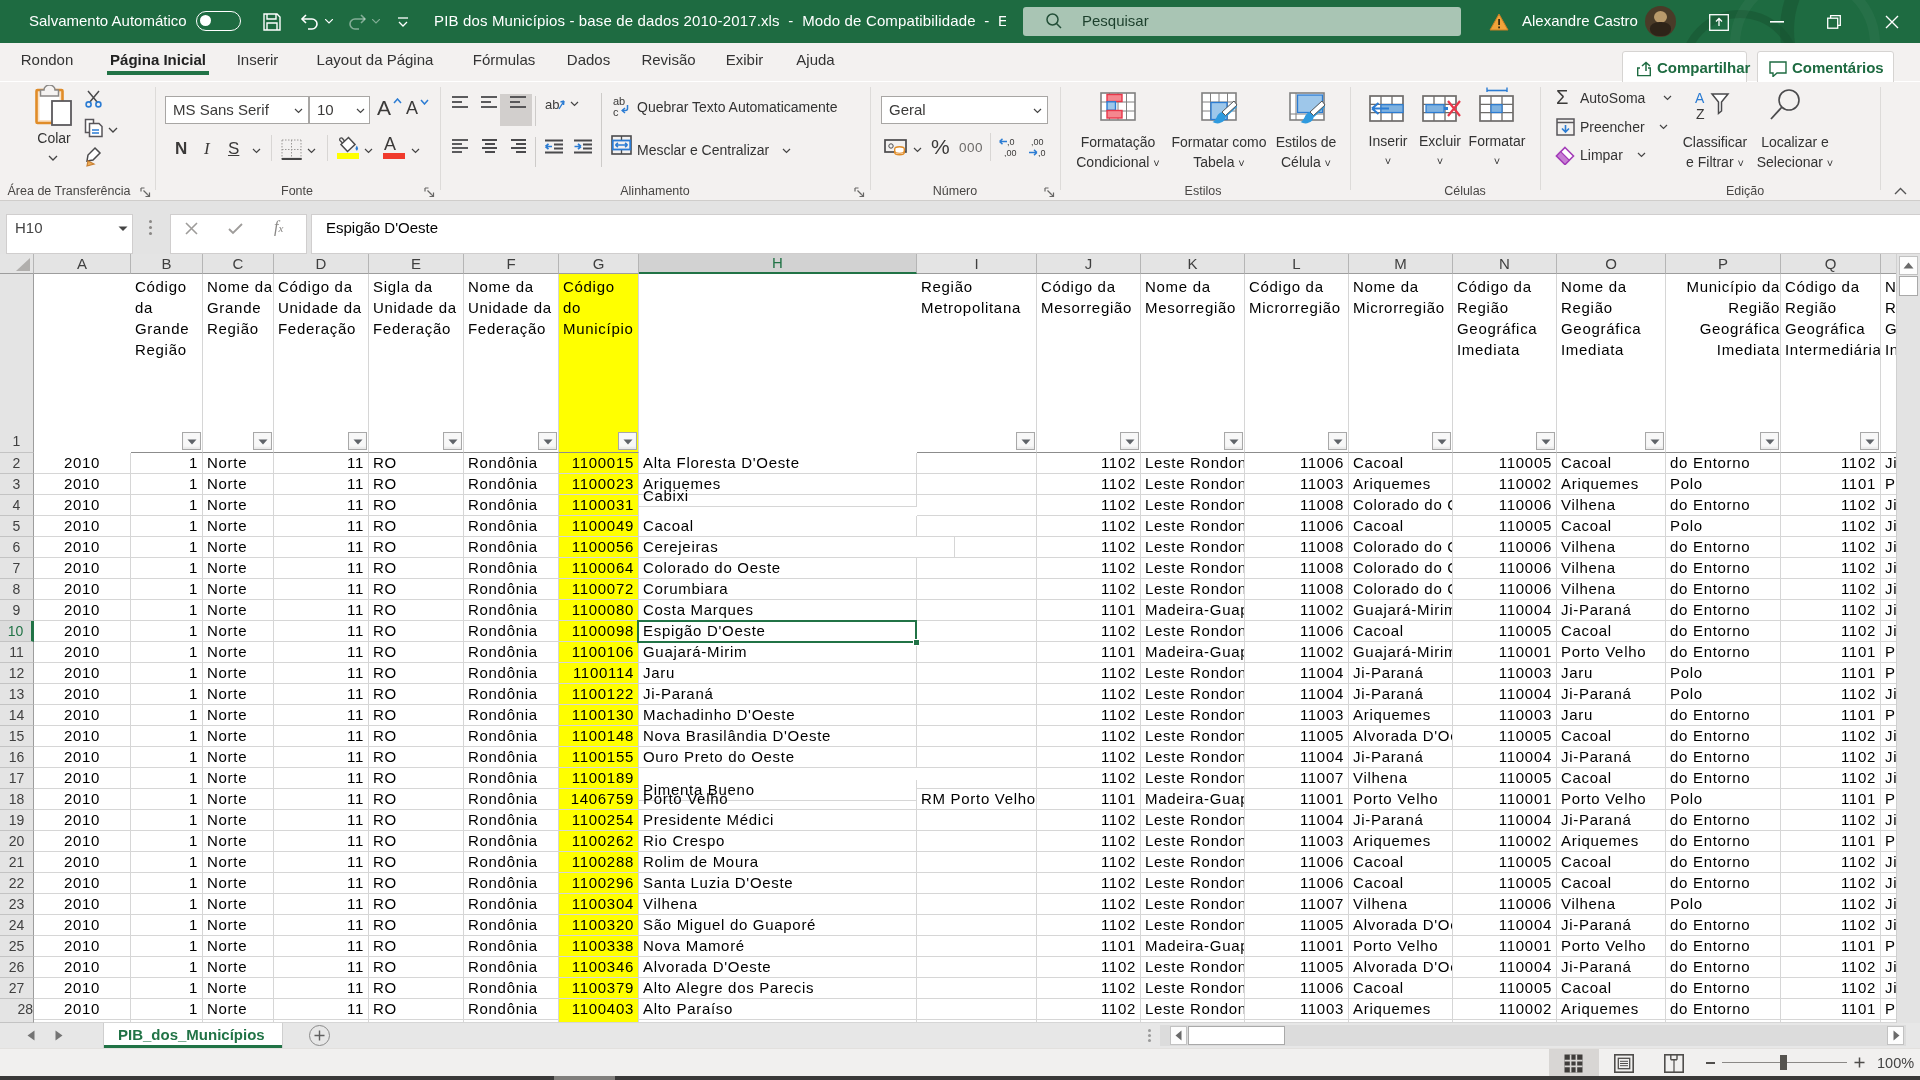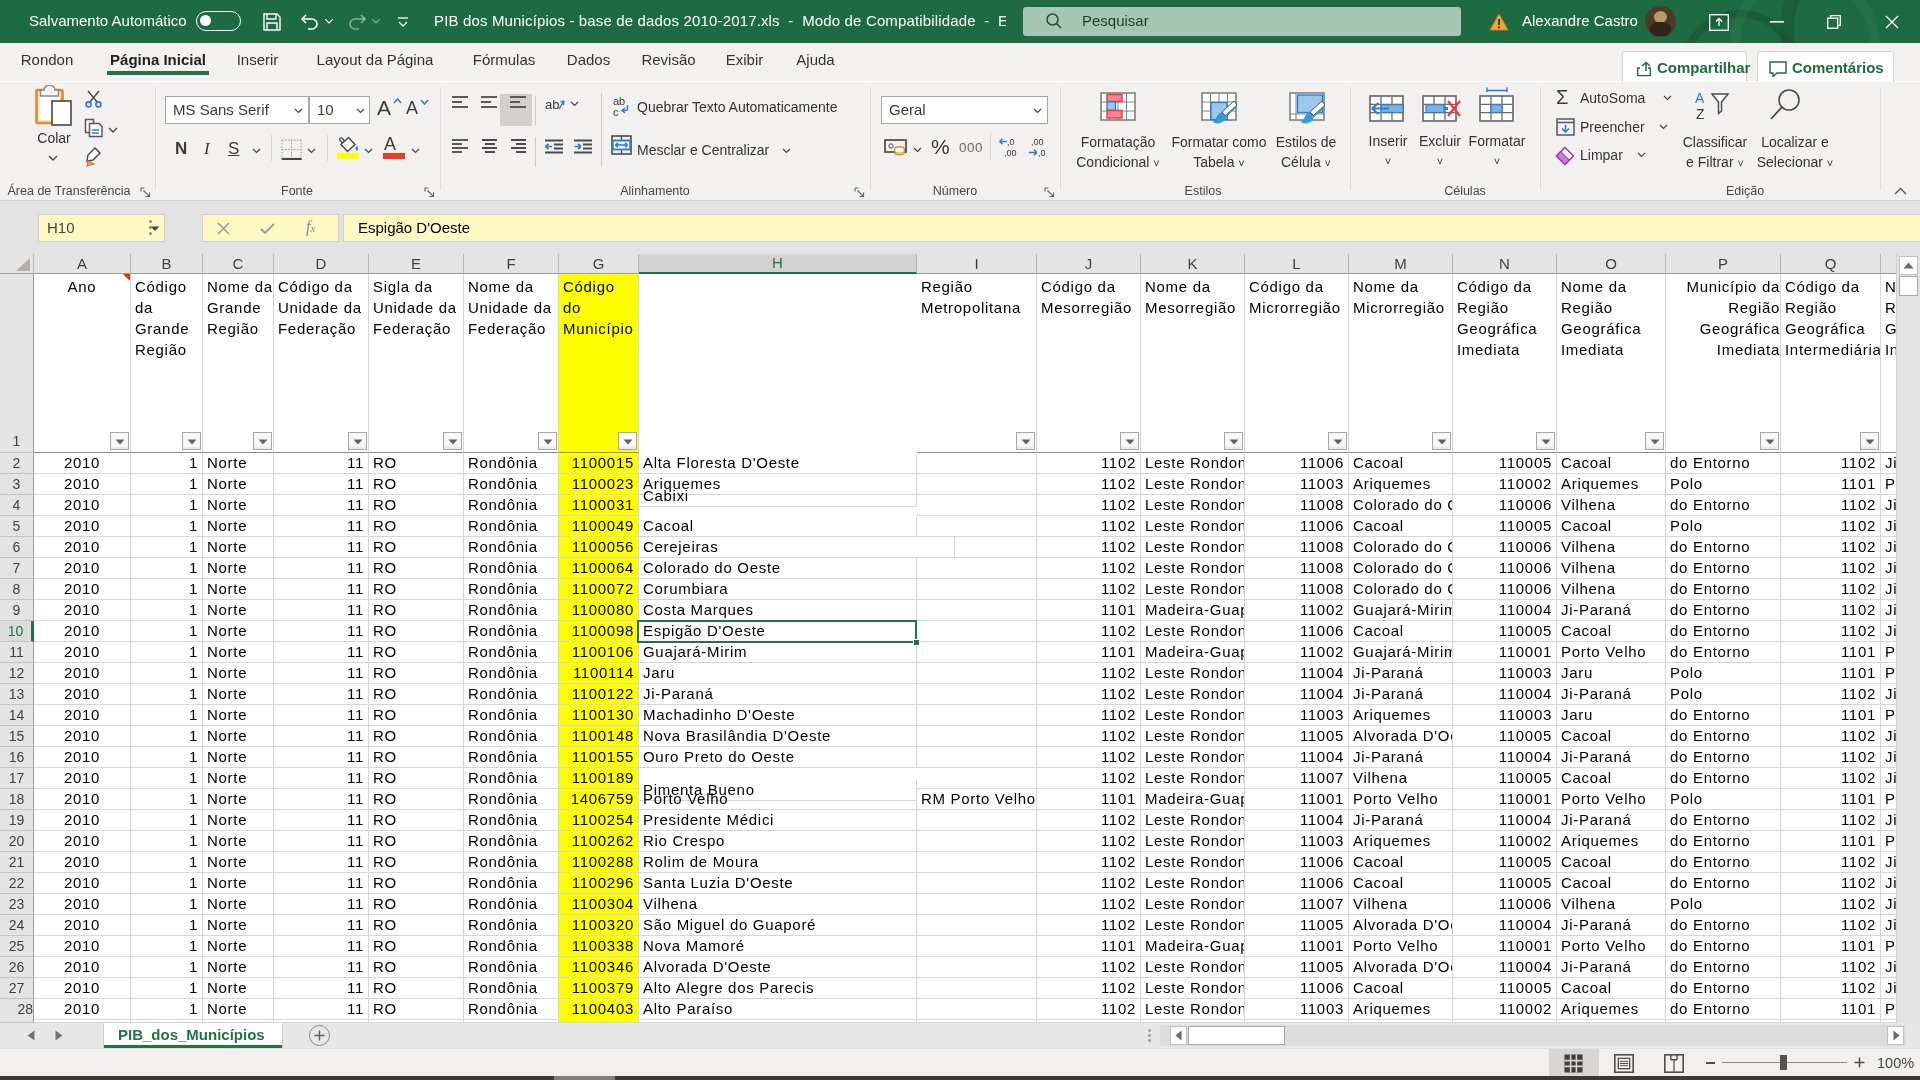--- a/index.html
+++ b/index.html
@@ -15,21 +15,21 @@
 
 #tabrow { left:0; top:43px; width:1920px; height:38px; background:#f3f1f0; }
 .rtab { position:absolute; top:0; height:33px; line-height:33px; font-size:15px; color:#333; text-align:center; }
 
 #ribbon { left:0; top:82px; width:1920px; height:119px; background:#f3f1f0; border-bottom:1px solid #cfcdcb; }
 .gdiv { position:absolute; top:87px; height:103px; width:1px; background:#dddbd9; }
 .glabel { position:absolute; top:184px; font-size:12.5px; color:#484644; width:200px; text-align:center; }
 .rbtnlabel { font-size:14px; color:#333; }
 
 #fbar { left:0; top:201px; width:1920px; height:53px; background:#e3e3e3; }
-.fbox { position:absolute; top:13px; height:28px; background:#fef9c3; border:1px solid #d0cece;margin-left:32px; }
+.fbox { position:absolute; top:13px; height:40px; background:#ffffff; border:1px solid #d0cece; }
 
 #sheet { left:0; top:254px; width:1896px; height:769px; background:#fff; }
 .ch { position:absolute; top:0; height:20px; background:#e4e4e4; border-right:1px solid #b5b5b5; border-bottom:1px solid #9d9d9d;
       font-size:15px; color:#3f3f3f; text-align:center; line-height:19px; }
 .rh { position:absolute; left:0; width:34px; background:#e4e4e4; border-right:1px solid #9d9d9d; border-bottom:1px solid #c3c3c3;
       font-size:14px; color:#3f3f3f; text-align:center; }
 .cell { position:absolute; overflow:hidden; font-size:15px; color:#000; line-height:20px; white-space:nowrap;
         border-right:1px solid #d6d6d6; border-bottom:1px solid #d6d6d6; padding:0 4px; letter-spacing:0.7px;}
 .num { text-align:right; }
 .ctr { text-align:center; }
@@ -489,25 +489,20 @@
       <div class="rh" style="top:577px; height:21px; line-height:20px;">20</div>
       <div class="rh" style="top:598px; height:21px; line-height:20px;">21</div>
       <div class="rh" style="top:619px; height:21px; line-height:20px;">22</div>
       <div class="rh" style="top:640px; height:21px; line-height:20px;">23</div>
       <div class="rh" style="top:661px; height:21px; line-height:20px;">24</div>
       <div class="rh" style="top:682px; height:21px; line-height:20px;">25</div>
       <div class="rh" style="top:703px; height:21px; line-height:20px;">26</div>
       <div class="rh" style="top:724px; height:21px; line-height:20px;">27</div>
       <div class="rh" style="top:745px; height:21px; line-height:20px;text-align:right;">28</div>
       <div class="rh" style="top:765px; height:4px;"></div>
-      <div class="hcell" style="left:34px; top:20px; width:97px; height:179px; text-align:center; padding-left:0;">Ano<div class="fbtn" style="position:absolute; right:1px; top:158px;">
-          <svg style="position:absolute;left:4px;top:6px;" width="10" height="6" viewBox="0 0 10 6">
-            <path d="M0.5 0.5 L5 5.5 L9.5 0.5 Z" fill="#5f6368"></path>
-          </svg>
-        </div><div style="position:absolute; right:0; top:0; width:0; height:0; border-left:7px solid transparent; border-top:7px solid #d92b1f;"></div></div>
       <div class="hcell" style="left:131px; top:20px; width:72px; height:179px; ">Código<br>da<br>Grande<br>Região<div class="fbtn" style="position:absolute; right:1px; top:158px;">
           <svg style="position:absolute;left:4px;top:6px;" width="10" height="6" viewBox="0 0 10 6">
             <path d="M0.5 0.5 L5 5.5 L9.5 0.5 Z" fill="#5f6368"></path>
           </svg>
         </div></div>
       <div class="hcell" style="left:203px; top:20px; width:71px; height:179px; ">Nome da<br>Grande<br>Região<div class="fbtn" style="position:absolute; right:1px; top:158px;">
           <svg style="position:absolute;left:4px;top:6px;" width="10" height="6" viewBox="0 0 10 6">
             <path d="M0.5 0.5 L5 5.5 L9.5 0.5 Z" fill="#5f6368"></path>
           </svg>
         </div></div>

